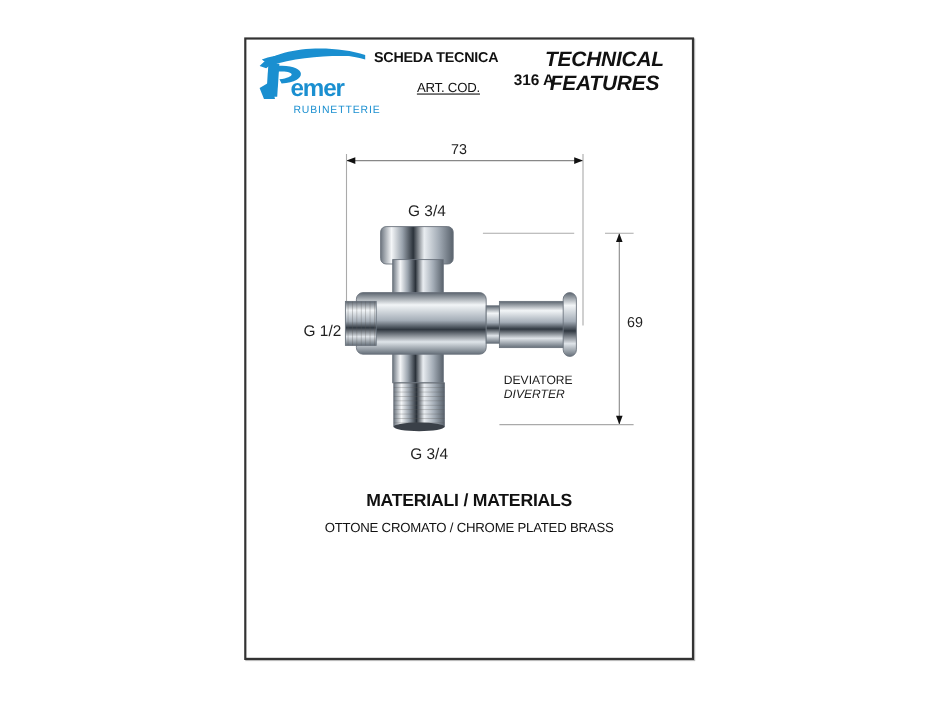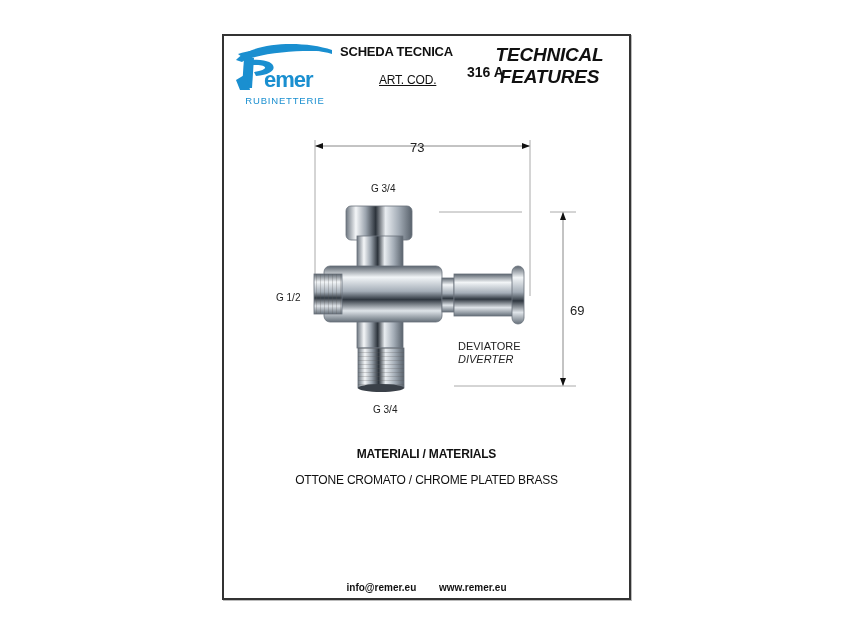--- a/index.html
+++ b/index.html
@@ -8,36 +8,36 @@
     font-family: "Liberation Sans", "DejaVu Sans", sans-serif; color:#111;
   }
   .sheet {
     position:absolute; left:222px; top:34px; width:405px; height:562px;
     border:2px solid #333; box-shadow: 1px 1px 0 #bbb; background:#fff;
   }
   .abs { position:absolute; }
 
   
   .logo { left:8px; top:4px; width:102px; height:66px; }
-  .logo-sub { position:absolute; left:2px; top:55px; width:102px; text-align:center;
+  .logo-sub { position:absolute; left:12px; top:55px; width:102px; text-align:right;
     font-size:9.5px; letter-spacing:0.8px; color:#1a8fd0; font-weight:normal; }
   .hdr-it { left:116px; top:8px; font-size:13px; font-weight:bold; letter-spacing:-0.2px; }
   .hdr-en { left:246px; top:8px; font-size:19px; font-weight:bold; font-style:italic; letter-spacing:-0.2px;text-align:center; }
   .art-lbl { left:155px; top:37px; font-size:12px; text-decoration:underline; letter-spacing:-0.2px; }
   .art-code { left:243px; top:28px; font-size:14px; font-weight:bold; }
 
   
   .dim-text { font-family:"Liberation Sans", sans-serif; font-size:13px; color:#222; }
-  .port-lbl { font-size:10px; color:#222; }
+  .port-lbl { font-size:14px; color:#222; }
   .diverter1 { font-size:11px; color:#222; }
   .diverter2 { font-size:11px; font-style:italic; color:#222; }
 
   
   .center-line { left:0; width:405px; text-align:center; }
-  .mat-h { top:411px; font-size:12px; font-weight:bold; letter-spacing:-0.2px; }
+  .mat-h { top:411px; font-size:16px; font-weight:bold; letter-spacing:-0.2px; }
   .mat-v { top:437px; font-size:12px; letter-spacing:-0.2px; }
   .chr-h { top:475px; font-size:12px; font-weight:bold; letter-spacing:-0.2px; }
   .chr-v { top:500px; font-size:12px; }
   .addr { top:531px; font-size:10px; letter-spacing:-0.2px; }
   .contacts { top:546px; font-size:10px; font-weight:bold; }
   .contacts span { margin:0 10px; }
 </style>
 </head>
 <body>
 
@@ -118,28 +118,24 @@
       <rect x="134" y="312" width="46" height="40" fill="url(#chromeV)" stroke="#6a727c" stroke-width="0.8"></rect>
       <rect x="134" y="312" width="46" height="40" fill="url(#threadH)"></rect>
       <ellipse cx="157" cy="352" rx="23" ry="4" fill="#3a4048"></ellipse>
 
       <rect x="218" y="242" width="12" height="34" fill="url(#chromeH)" stroke="#6a727c" stroke-width="0.8"></rect>
       <rect x="230" y="238" width="62" height="42" fill="url(#chromeH)" stroke="#6a727c" stroke-width="0.8"></rect>
       <rect x="288" y="230" width="12" height="58" rx="6" fill="url(#chromeH)" stroke="#6a727c" stroke-width="0.8"></rect>
     </g>
   </svg>
 
-  <div class="abs dim-text" style="left:186px;top:104px;">73</div>
-  <div class="abs dim-text" style="left:346px;top:267px;">69</div>
+  <div class="abs dim-text" style="left:186px;top:92px;">73</div>
+  <div class="abs dim-text" style="left:346px;top:249px;">69</div>
   <div class="abs port-lbl" style="left:147px;top:147px;">G 3/4</div>
   <div class="abs port-lbl" style="left:52px;top:256px;">G 1/2</div>
   <div class="abs port-lbl" style="left:149px;top:368px;">G 3/4</div>
   <div class="abs diverter1" style="left:234px;top:304px;">DEVIATORE</div>
   <div class="abs diverter2" style="left:234px;top:317px;">DIVERTER</div>
 
   <div class="abs center-line mat-h">MATERIALI / MATERIALS</div>
   <div class="abs center-line mat-v">OTTONE CROMATO / CHROME PLATED BRASS</div>
 
-  <div class="abs center-line contacts">
-    <span>info@remer.eu</span>
-    <span>www.remer.eu</span>
-  </div>
 </div>
 
 </body></html>

